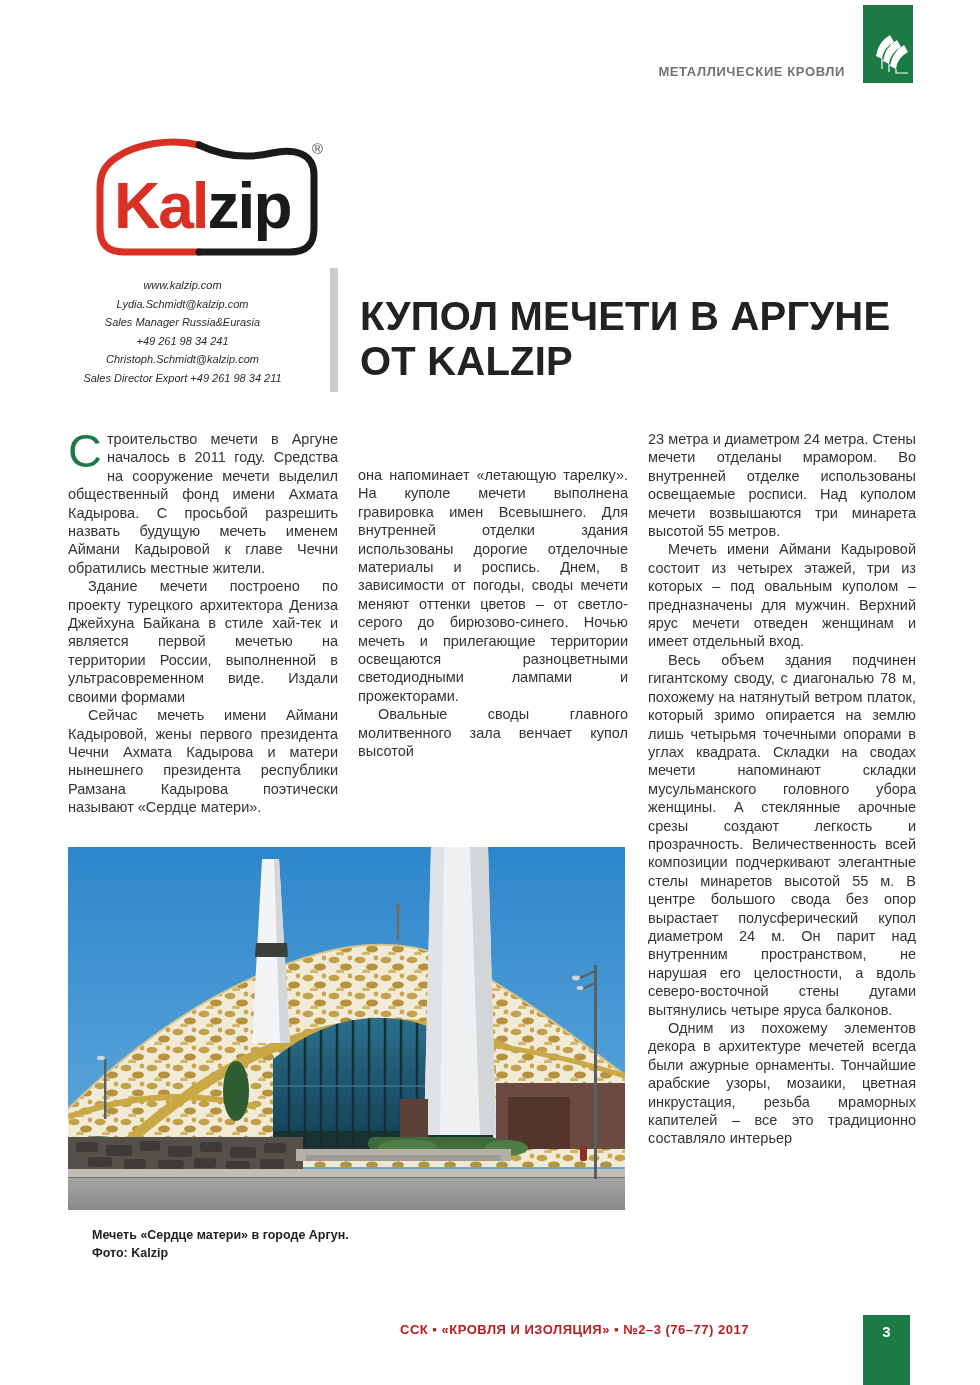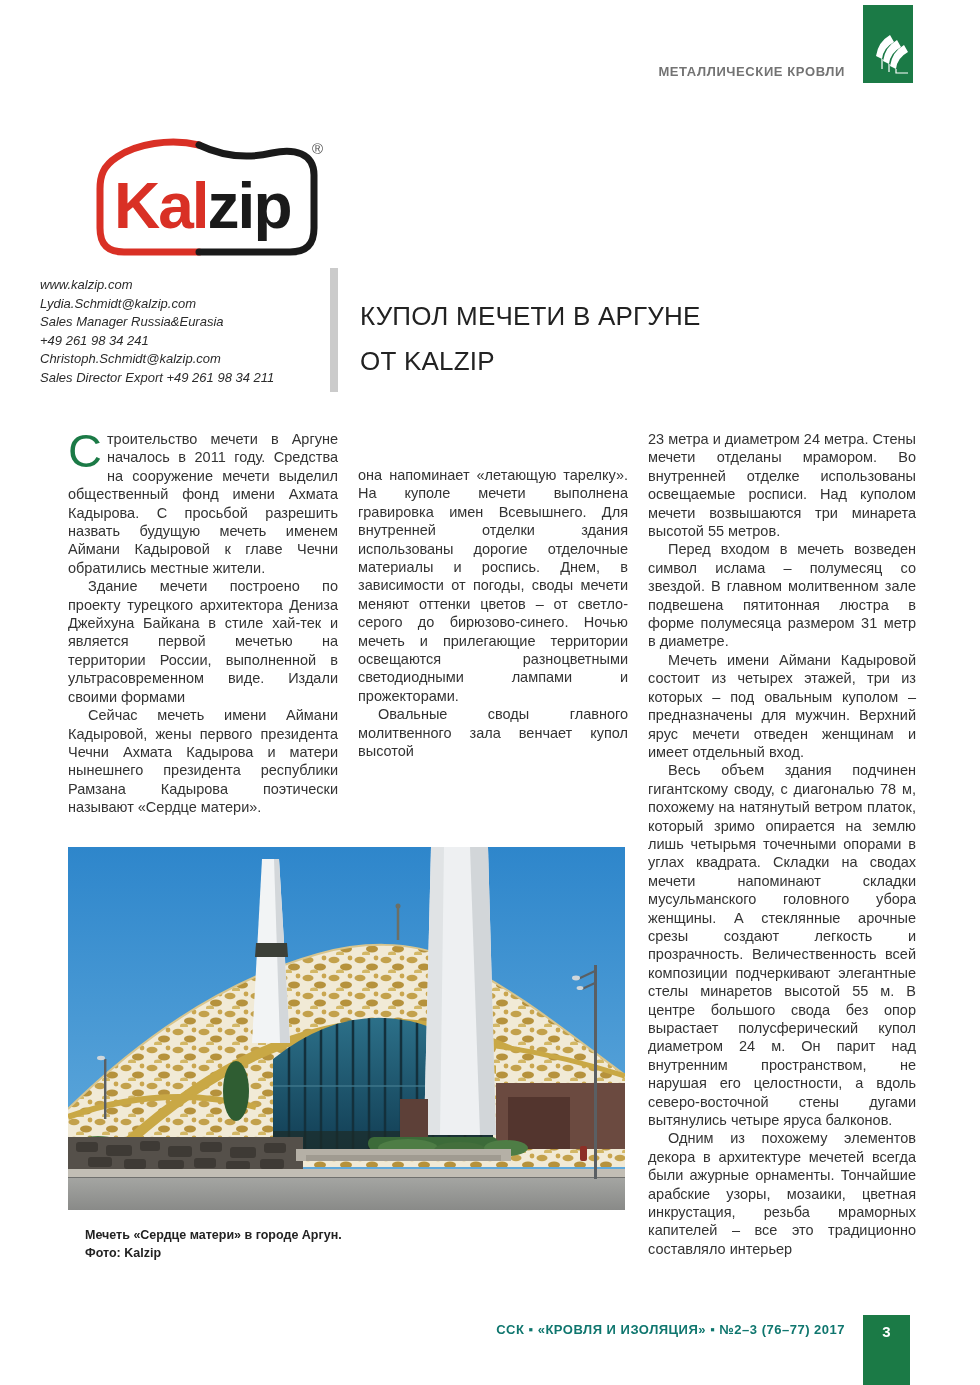--- a/index.html
+++ b/index.html
@@ -20,31 +20,31 @@
     position: absolute; left: 400px; top: 64px; width: 445px;
     text-align: right;
     color: #737373; font-size: 13px; font-weight: bold;
     letter-spacing: 0.6px;
   }
   
   .kalzip-logo { position: absolute; left: 86px; top: 128px; }
   
   .contacts {
     position: absolute; left: 40px; top: 276px; width: 285px;
-    text-align: left; font-style: italic;
-    font-size: 13px; line-height: 18.6px; color: #2b2b2b;
+    text-align: center; font-style: italic;
+    font-size: 11px; line-height: 18.6px; color: #2b2b2b;
   }
   .contact-rule {
     position: absolute; left: 330px; top: 268px;
     width: 8px; height: 124px; background: #cbcbcb;
   }
   
   .title {
     position: absolute; left: 360px; top: 294px; width: 560px;
-    color: #222222; font-size: 26px; font-weight: normal;
+    color: #222222; font-size: 40px; font-weight: bold;
     line-height: 45px; letter-spacing: 0.2px;
   }
   
   .col {
     position: absolute; top: 430px; width: 270px;
     font-size: 14.5px; line-height: 18.4px; color: #333333;
     text-align: justify;
   }
   .col-1 { left: 68px; }
   .col-2 { left: 358px; margin-top: 36px; }
@@ -55,28 +55,27 @@
     font-size: 47px; line-height: 37px;
     padding: 2px 5px 0 0;
     color: #1b7a46;
   }
   
   .photo {
     position: absolute; left: 68px; top: 847px;
     width: 557px; height: 363px;
   }
   .caption {
-    position: absolute; left: 85px; top: 1227px; width: 520px;
+    position: absolute; left: 92px; top: 1227px; width: 520px;
     font-size: 12.5px; font-weight: bold; line-height: 17.5px; color: #222222;
   }
   
   .footer-text {
     position: absolute; left: 400px; top: 1322px; width: 445px;
-    text-align: right;
-    color: #0f766e; font-size: 13px; font-weight: bold; letter-spacing: 0.5px;
+    color: #b91c1c; font-size: 13px; font-weight: bold; letter-spacing: 0.5px;
   }
   .page-number-box {
     position: absolute; left: 863px; top: 1315px;
     width: 47px; height: 70px; background: #1b7a46;
     text-align: center;
   }
   .page-number-box span {
     display: inline-block; margin-top: 8px;
     color: #ffffff; font-size: 15px; font-weight: bold;
   }
@@ -128,21 +127,20 @@
     <p class="indent">Сейчас мечеть имени Аймани Кадыровой, жены первого президента Чечни Ахмата Кадырова и матери нынешнего президента республики Рамзана Кадырова поэтически называют «Сердце матери».</p>
   </div>
 
   <div class="col col-2">
     <p>она напоминает «летающую тарелку». На куполе мечети выполнена гравировка имен Всевышнего. Для внутренней отделки здания использованы дорогие отделочные материалы и роспись. Днем, в зависимости от погоды, своды мечети меняют оттенки цветов – от светло-серого до бирюзово-синего. Ночью мечеть и прилегающие территории освещаются разноцветными светодиодными лампами и прожекторами.</p>
     <p class="indent">Овальные своды главного молитвенного зала венчает купол высотой</p>
   </div>
 
   <div class="col col-3">
     <p>23 метра и диаметром 24 метра. Стены мечети отделаны мрамором. Во внутренней отделке использованы освещаемые росписи. Над куполом мечети возвышаются три минарета высотой 55 метров.</p>
-    <p class="indent">Перед входом в мечеть возведен символ ислама – полумесяц со звездой. В главном молитвенном зале подвешена пятитонная люстра в форме полумесяца размером 31 метр в диаметре.</p>
     <p class="indent">Мечеть имени Аймани Кадыровой состоит из четырех этажей, три из которых – под овальным куполом – предназначены для мужчин. Верхний ярус мечети отведен женщинам и имеет отдельный вход.</p>
     <p class="indent">Весь объем здания подчинен гигантскому своду, с диагональю 78 м, похожему на натянутый ветром платок, который зримо опирается на землю лишь четырьмя точечными опорами в углах квадрата. Складки на сводах мечети напоминают складки мусульманского головного убора женщины. А стеклянные арочные срезы создают легкость и прозрачность. Величественность всей композиции подчеркивают элегантные стелы минаретов высотой 55 м. В центре большого свода без опор вырастает полусферический купол диаметром 24 м. Он парит над внутренним пространством, не нарушая его целостности, а вдоль северо-восточной стены дугами вытянулись четыре яруса балконов.</p>
     <p class="indent">Одним из похожему элементов декора в архитектуре мечетей всегда были ажурные орнаменты. Тончайшие арабские узоры, мозаики, цветная инкрустация, резьба мраморных капителей – все это традиционно составляло интерьер</p>
   </div>
 
   <div class="photo">
     <svg width="557" height="363" viewBox="0 0 557 363">
       <defs>
         <linearGradient id="sky" x1="0" y1="0" x2="0" y2="1">
           <stop offset="0" stop-color="#2e86cb"></stop>

